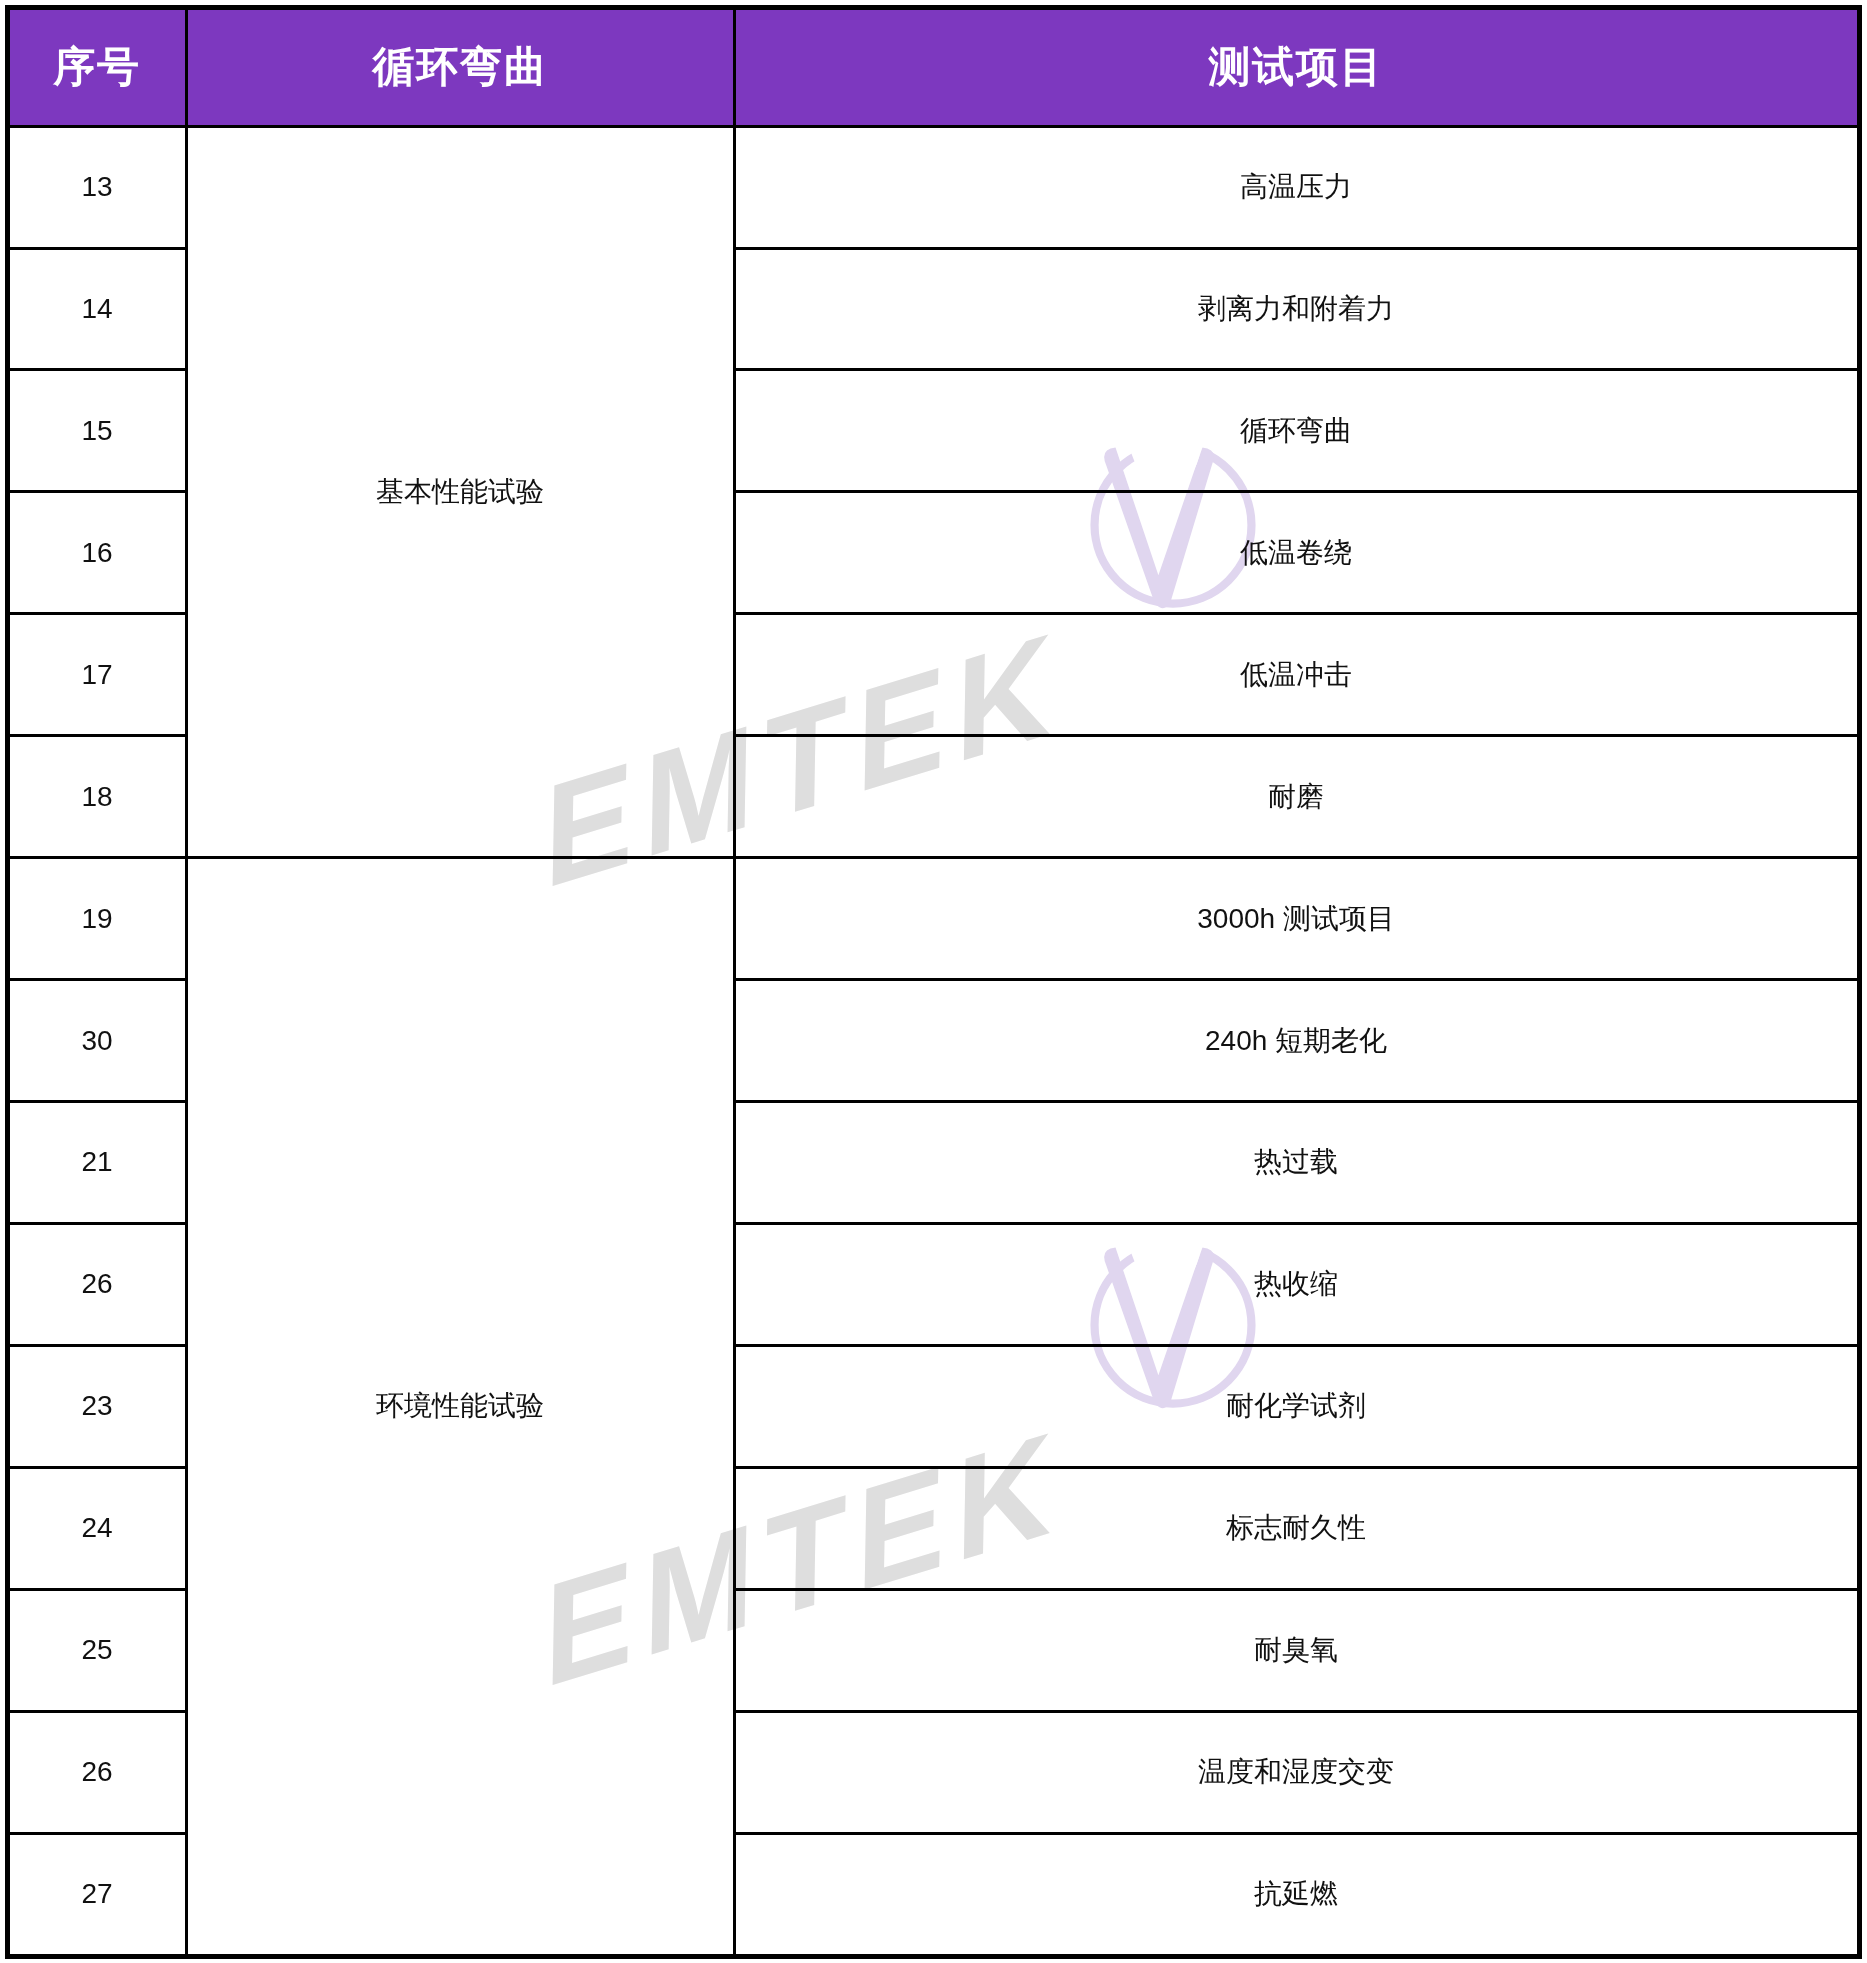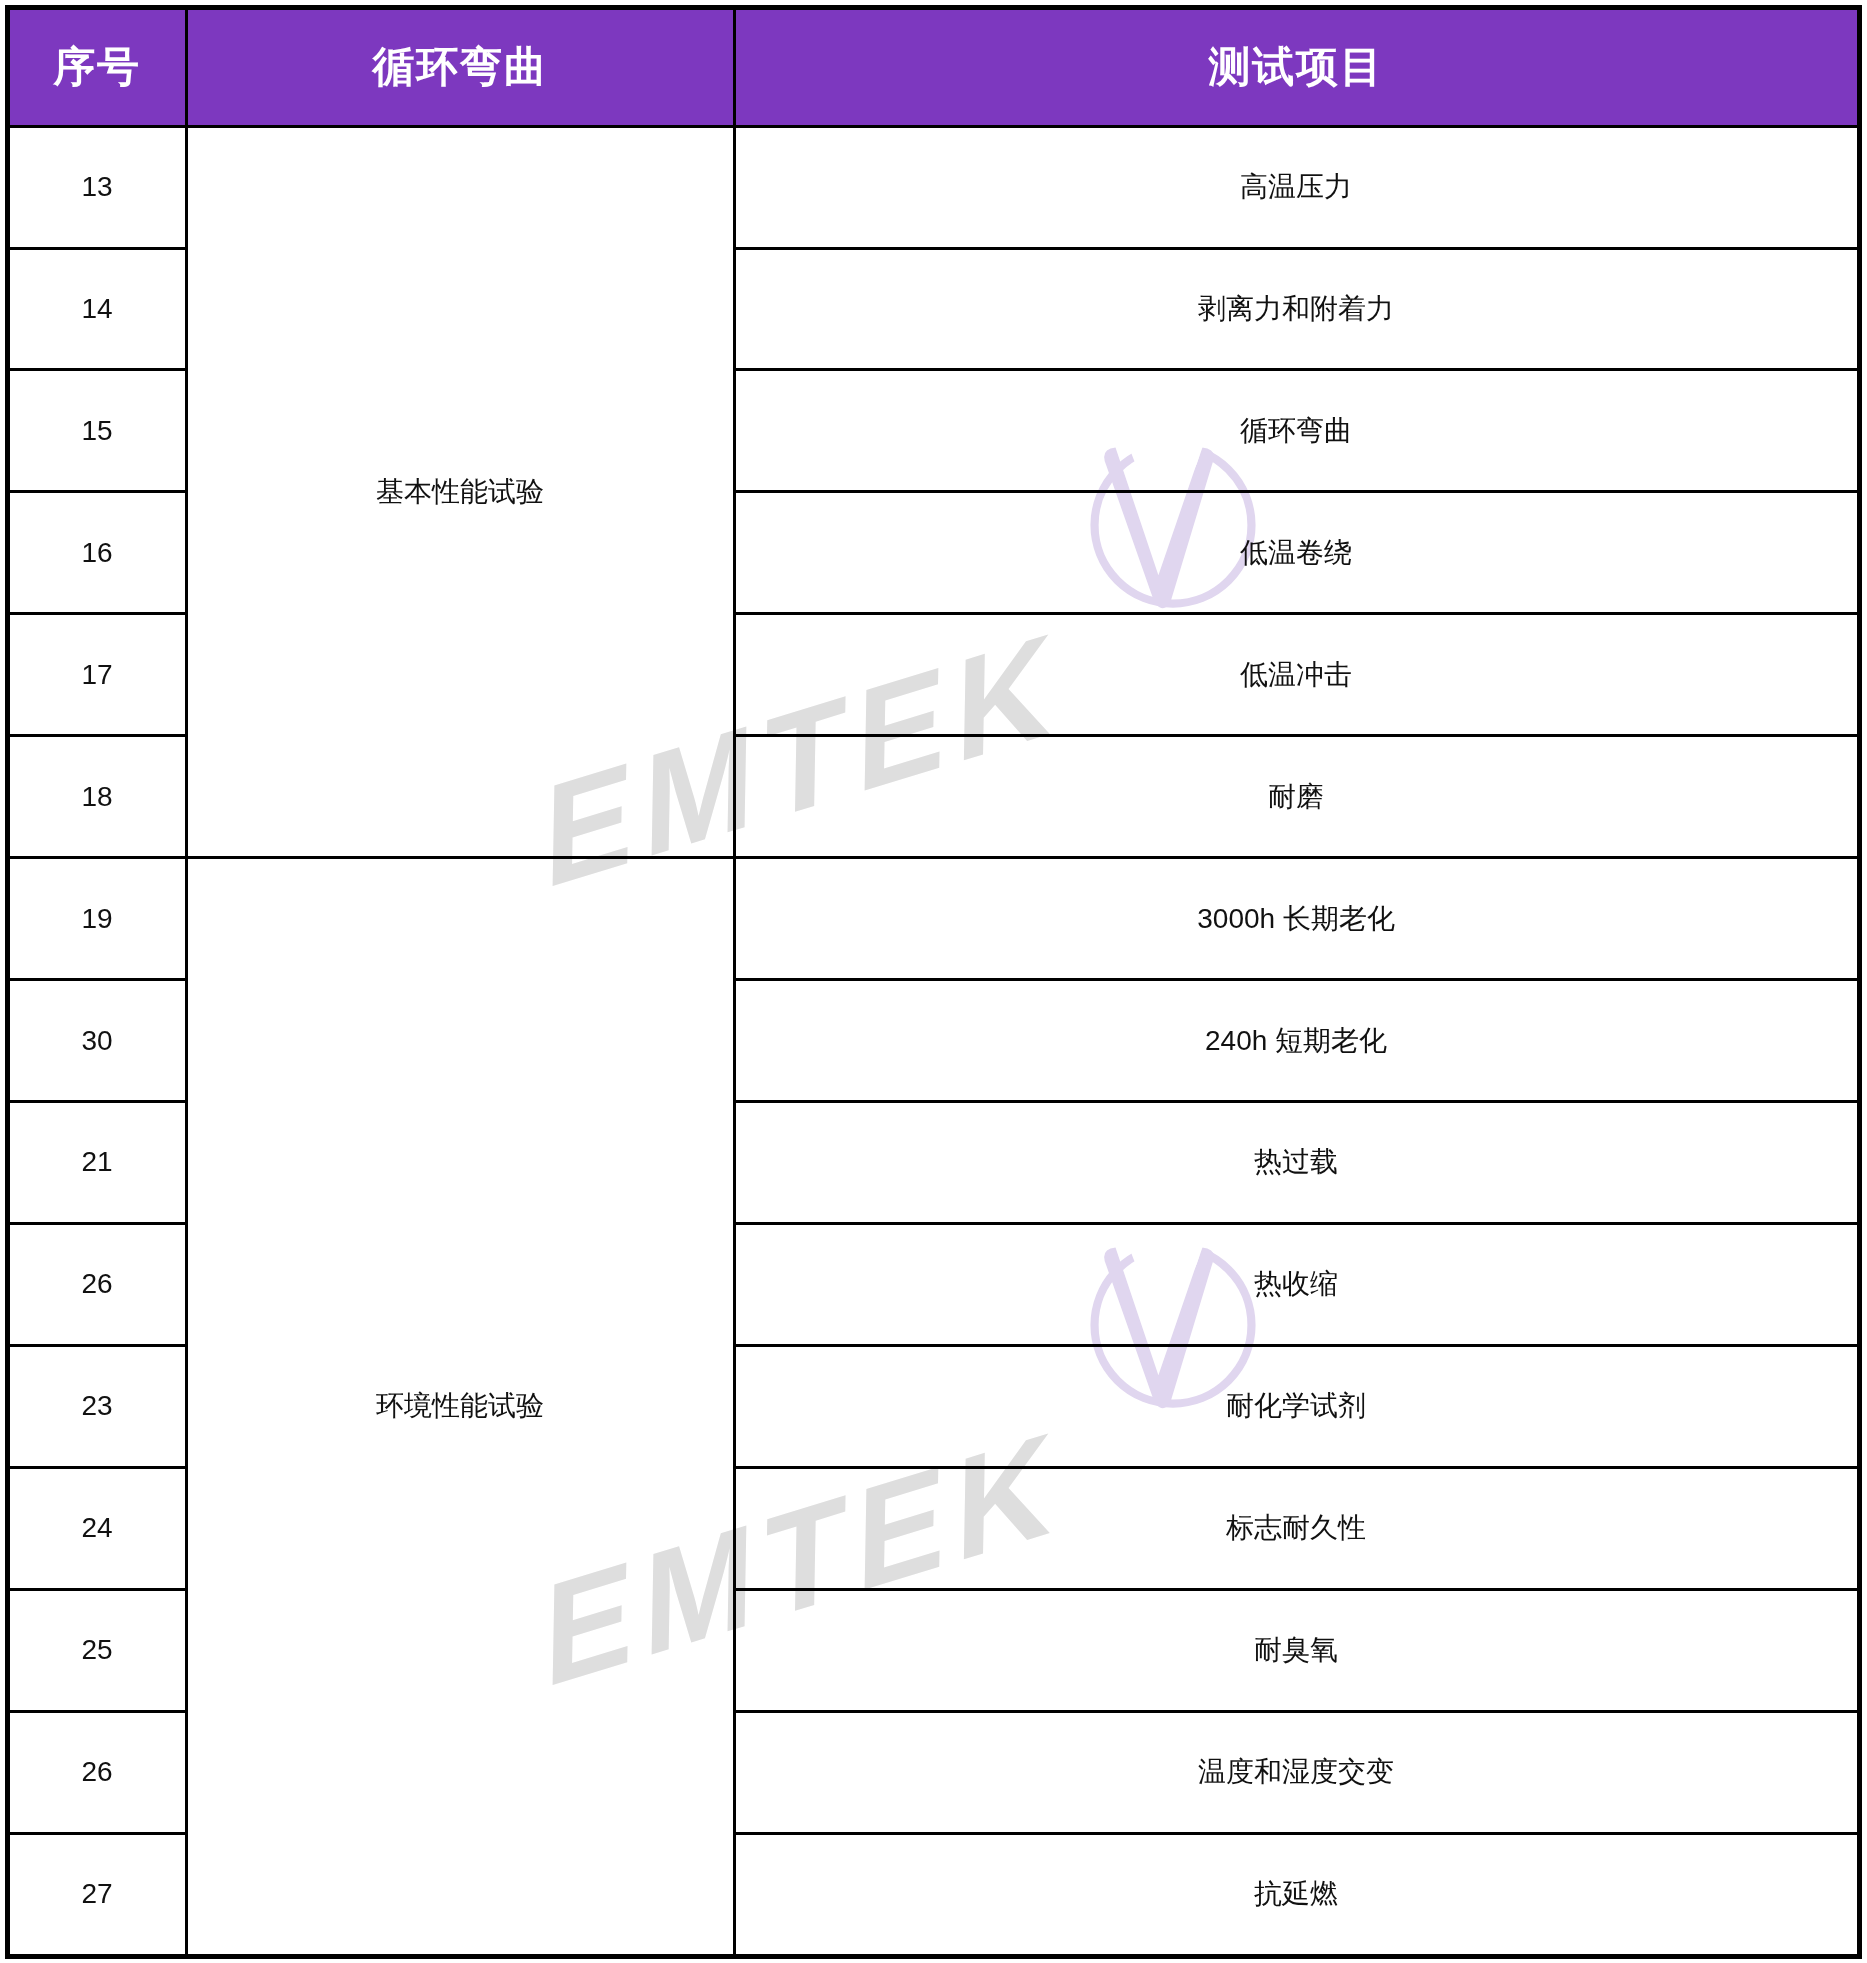--- a/index.html
+++ b/index.html
@@ -136,21 +136,21 @@
             <td>17</td>
             <td>低温冲击</td>
           </tr>
           <tr>
             <td>18</td>
             <td>耐磨</td>
           </tr>
           <tr>
             <td>19</td>
             <td rowspan="9">环境性能试验</td>
-            <td>3000h 长期老化</td>
+            <td>3000h 测试项目</td>
           </tr>
           <tr>
             <td>30</td>
             <td>240h 短期老化</td>
           </tr>
           <tr>
             <td>21</td>
             <td>热过载</td>
           </tr>
           <tr>

